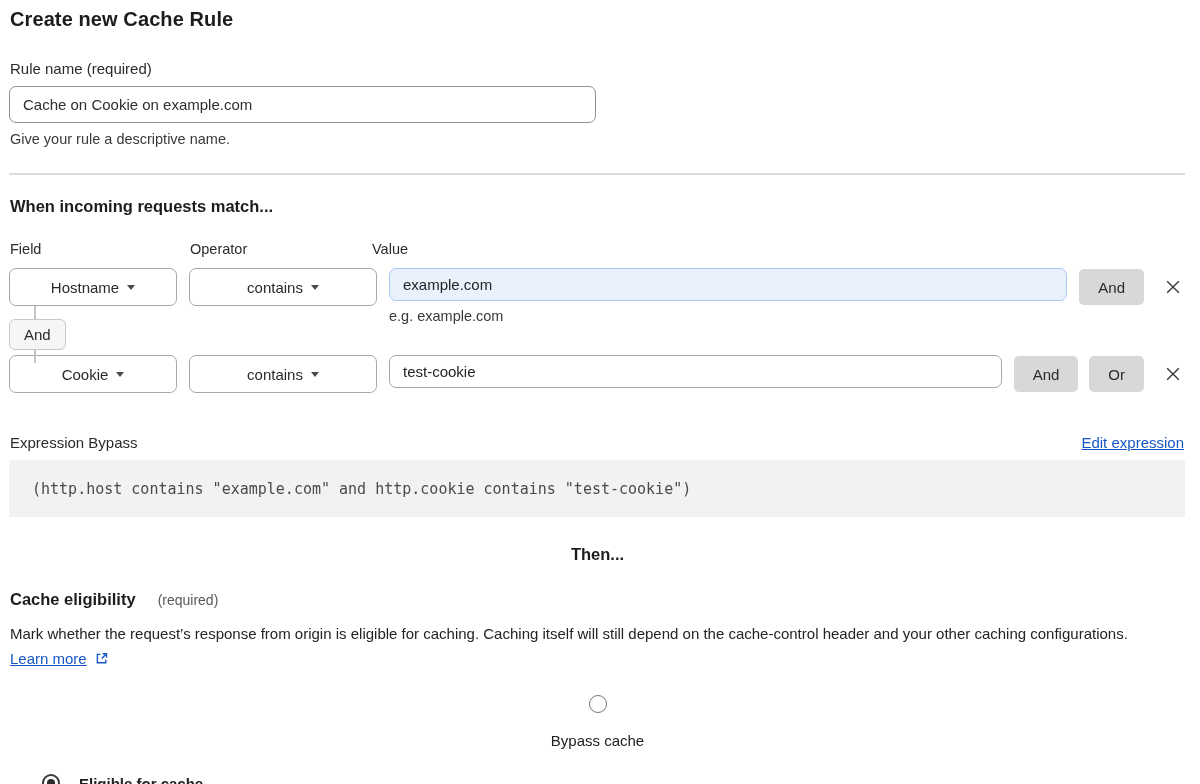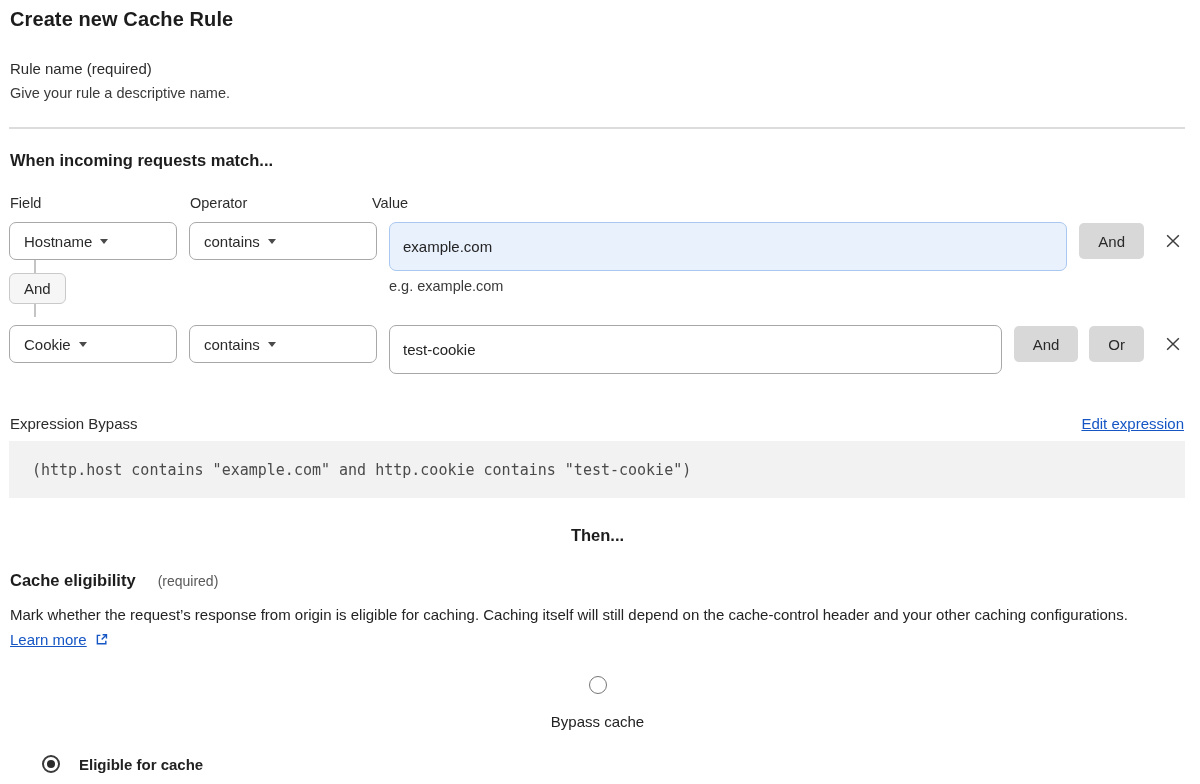--- a/index.html
+++ b/index.html
@@ -35,34 +35,34 @@
   .col-labels .c1 { width: 168px; }
   .col-labels .c2 { width: 170px; }
   .col-labels .c3 { flex: 1; }
 
   .conds { position: relative; margin-top: 11px; }
   .cond-row { display: flex; gap: 12px; align-items: flex-start; }
   .cond-row.first { margin-bottom: 31px; }
 
   .select-box {
     height: 38px; border: 1px solid #a8a8a8; border-radius: 7px; background: #fff;
-    display: flex; align-items: center; justify-content: flex-start;
+    display: flex; align-items: center; justify-content: center;
     padding: 0 14px; font-size: 15px; color: #2a2a2a; cursor: pointer; flex-shrink: 0;
   }
   .select-box.field-col { width: 168px; }
   .select-box.op-col { width: 188px; }
   .caret {
     width: 0; height: 0; margin-left: 8px;
     border-left: 4.5px solid transparent; border-right: 4.5px solid transparent;
     border-top: 5.5px solid #4a4a4a;
   }
 
   .value-wrap { flex: 1; min-width: 0; }
   .value-input {
-    width: 100%; height: 49px; border-radius: 7px; padding: 0 13px;
+    width: 100%; height: 33px; border-radius: 7px; padding: 0 13px;
     font-size: 15px; color: #242424; font-family: "Liberation Sans", sans-serif; outline: none;
   }
   .value-input.highlight { background: #e9f1fd; border: 1px solid #a9c7ef; }
   .value-input.plain { background: #fff; border: 1px solid #a8a8a8; }
   .value-hint { margin-top: 7px; font-size: 14.5px; color: #3a3a3a; }
 
   .btn-group { display: flex; gap: 11px; flex-shrink: 0; }
   .logic-btn {
     height: 36px; margin-top: 1px; border: none; border-radius: 5px;
     background: #d8d8d8; color: #2a2a2a; font-size: 15px;
@@ -117,20 +117,21 @@
   .radio-label.bold { font-weight: 700; }
 </style>
 </head>
 <body>
 
 <div class="page">
 
   <h1 class="page-title">Create new Cache Rule</h1>
 
   <label class="field-label">Rule name (required)</label>
+  <input class="rule-name-input" type="text" value="Cache on Cookie on example.com" style="">
   <div class="help-text">Give your rule a descriptive name.</div>
 
   <div class="divider"></div>
 
   <div class="section-heading">When incoming requests match...</div>
 
   <div class="col-labels">
     <div class="c1">Field</div>
     <div class="c2">Operator</div>
     <div class="c3">Value</div>

